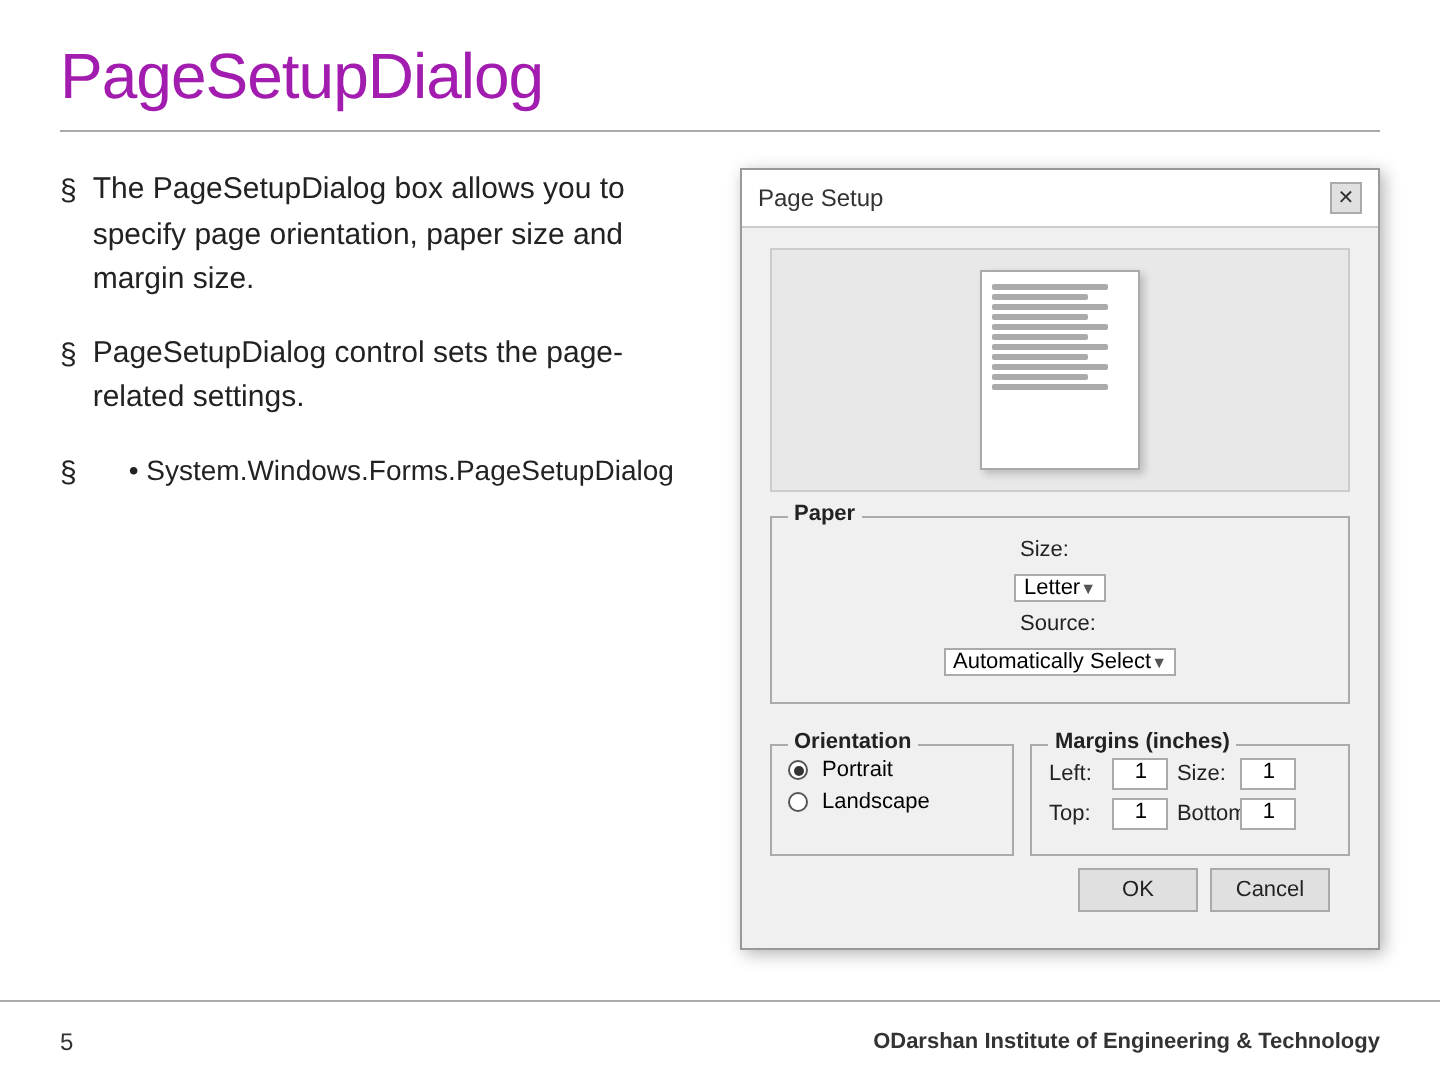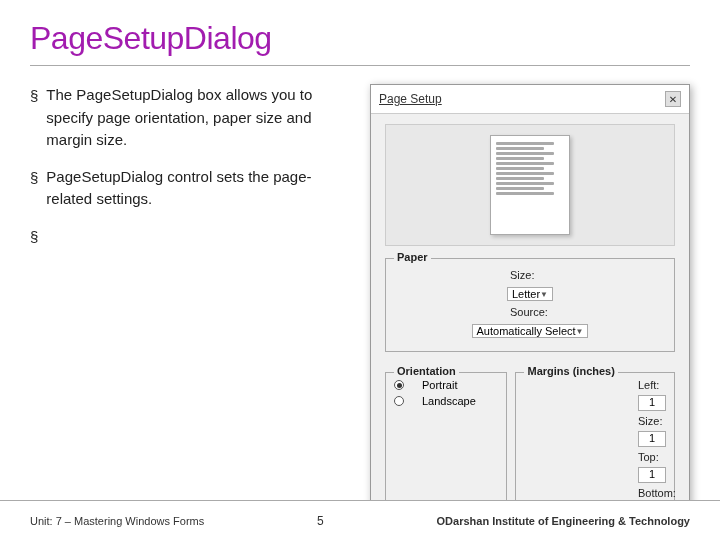--- a/index.html
+++ b/index.html
@@ -95,21 +95,20 @@
       padding: 6px 8px;
       display: flex;
       justify-content: space-between;
       align-items: center;
       border-bottom: 1px solid #ccc;
     }
 
     .dialog-title-text {
       font-size: 12px;
       color: #333;
-      text-decoration: underline;
     }
 
     .dialog-close-btn {
       width: 16px;
       height: 16px;
       background: #e0e0e0;
       border: 1px solid #aaa;
       display: flex;
       align-items: center;
       justify-content: center;
@@ -228,21 +227,21 @@
       flex: 1.6;
       border: 1px solid #aaa;
       padding: 6px 8px 8px 8px;
       background: #f0f0f0;
       position: relative;
     }
 
     .radio-row {
       display: flex;
       align-items: center;
-      gap: 18px;
+      gap: 7px;
       margin-bottom: 4px;
       font-size: 11px;
     }
 
     .radio-circle {
       width: 10px;
       height: 10px;
       border-radius: 50%;
       border: 1px solid #555;
       background: #fff;
@@ -255,25 +254,24 @@
     .radio-circle.selected::after {
       content: '';
       width: 5px;
       height: 5px;
       border-radius: 50%;
       background: #333;
     }
 
     .margin-row {
       display: flex;
-      align-items: flex-end;
+      align-items: center;
       gap: 4px;
       margin-bottom: 4px;
       font-size: 11px;
-      flex-direction: column;
     }
 
     .margin-label {
       width: 28px;
       font-size: 11px;
       color: #222;
     }
 
     .margin-input {
       width: 28px;
@@ -359,20 +357,23 @@
       <div class="bullet-item">
         <span class="bullet-symbol">§</span>
         <span class="bullet-text">
           PageSetupDialog control sets the page-related settings.
         </span>
       </div>
 
       <div class="bullet-item">
         <span class="bullet-symbol">§</span>
         <span class="bullet-text">
+          <div class="sub-bullet">
+            • <span>System.Windows.Forms.PageSetupDialog</span>
+          </div>
         </span>
       </div>
 
     </div>
 
     <div class="dialog-wrapper">
       <div class="dialog-box">
 
         <div class="dialog-titlebar">
           <span class="dialog-title-text">Page Setup</span>
@@ -453,16 +454,15 @@
           </div>
 
         </div>
       </div>
     </div>
 
   </div>
 </div>
 
 <div class="footer-bar">
-  <span class="footer-left">Unit: 7 – Mastering Windows Forms</span>
   <span class="footer-center">5</span>
   <span class="footer-right">ODarshan Institute of Engineering &amp; Technology</span>
 </div>
 
 </body></html>

